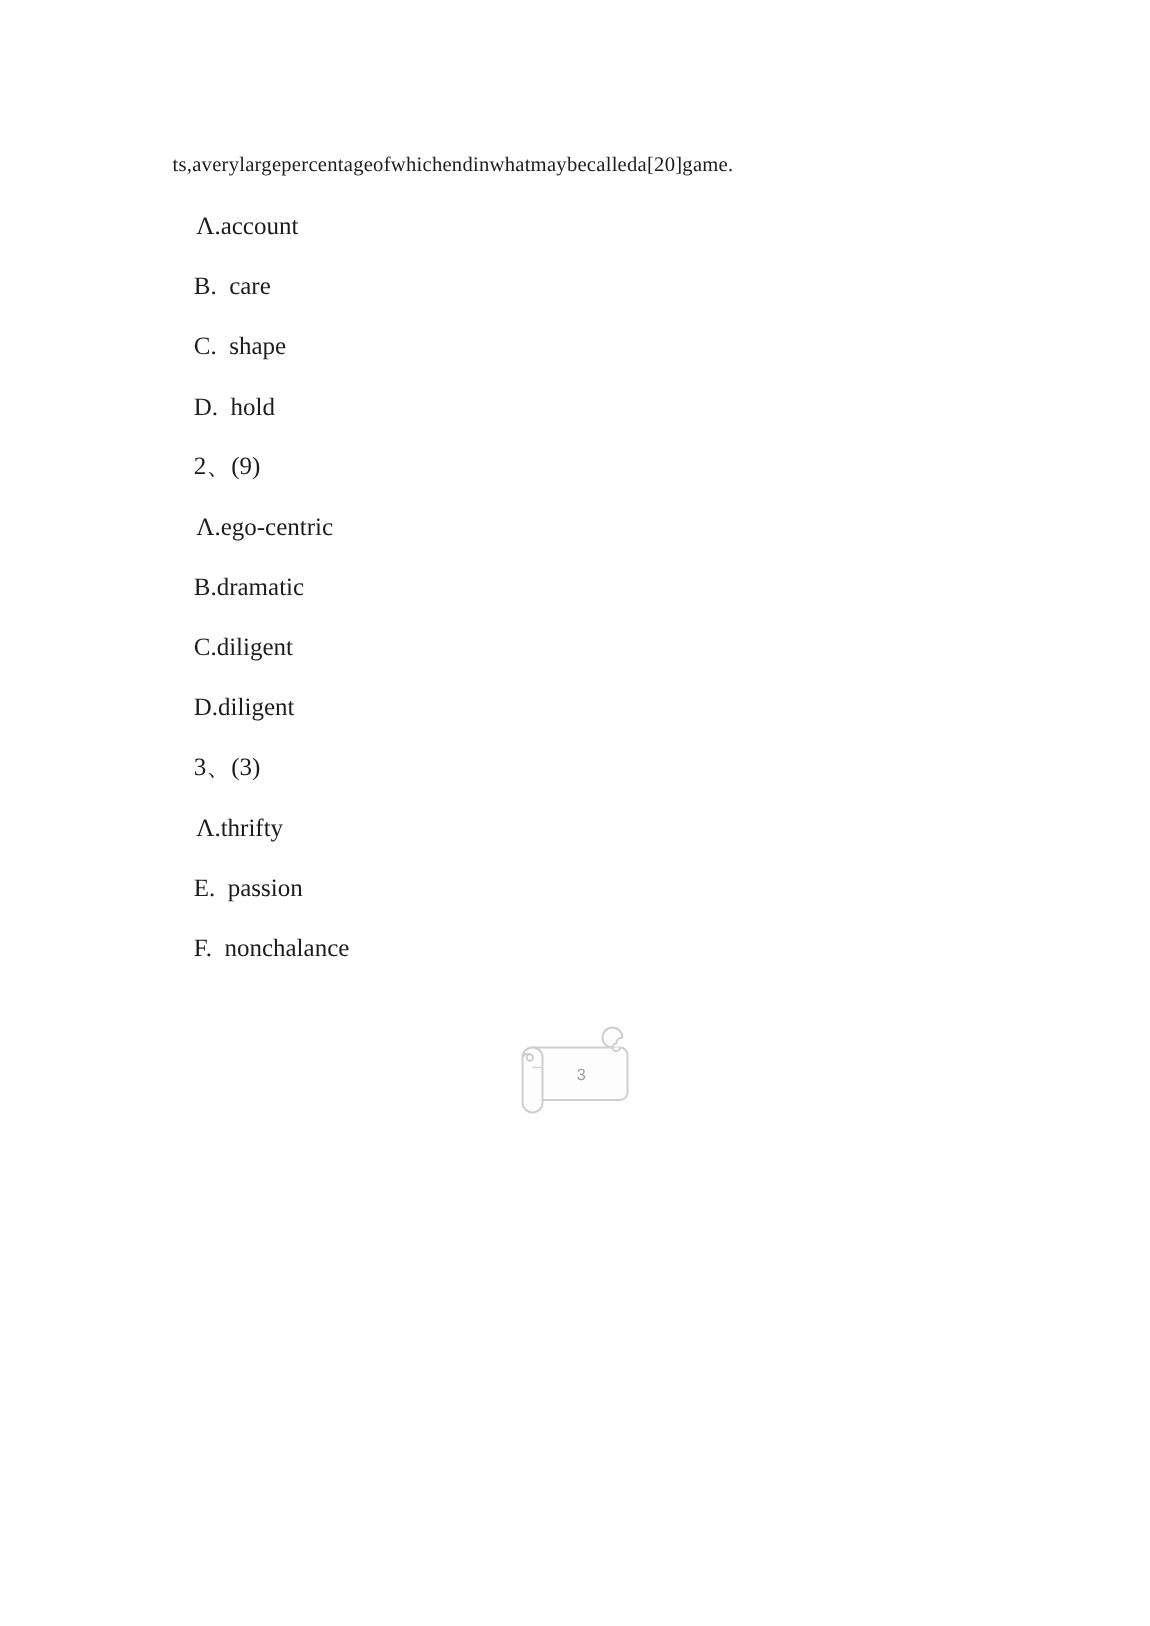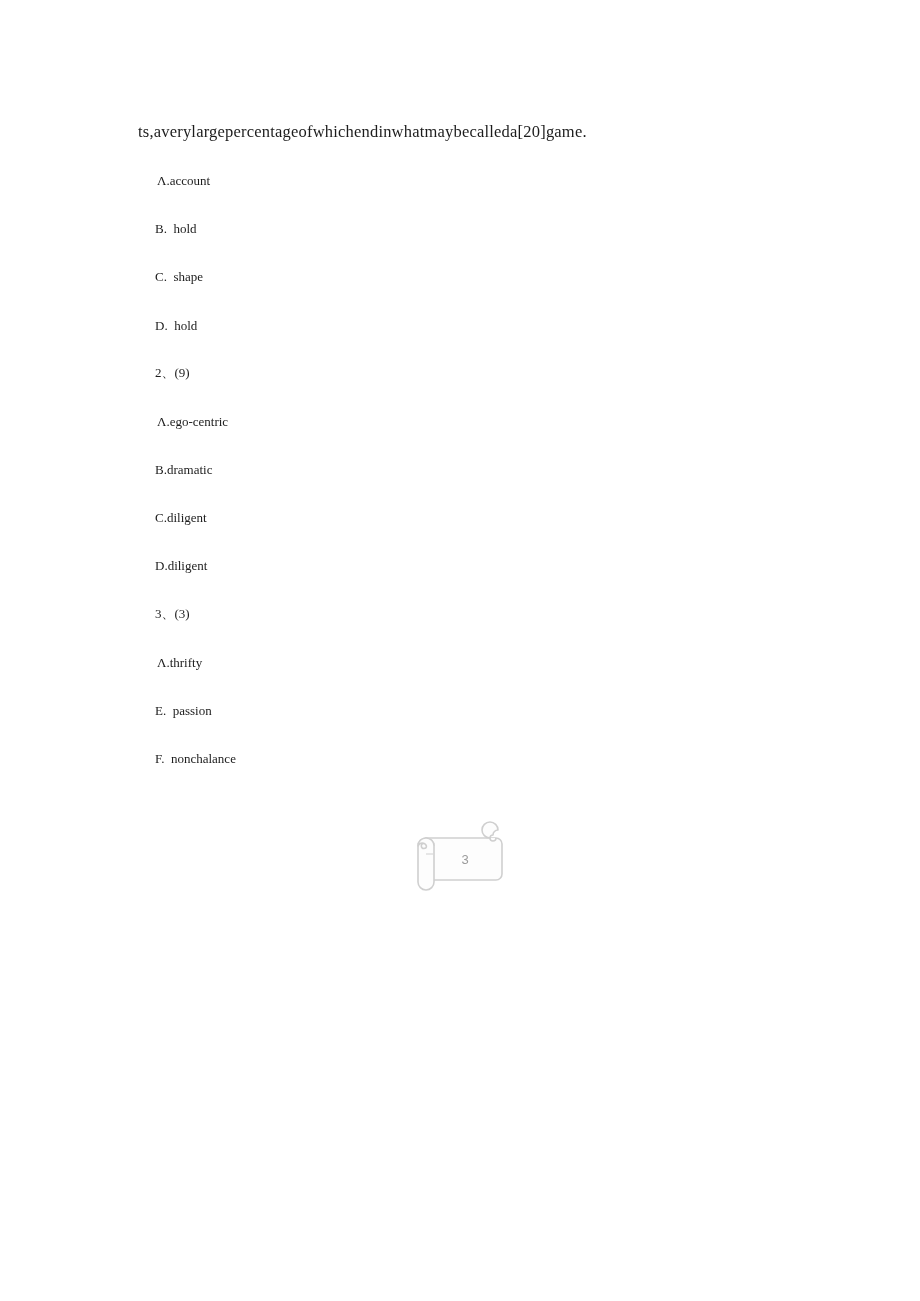--- a/index.html
+++ b/index.html
@@ -22,21 +22,21 @@
     left: 0; top: 0;
     width: 892px;
     height: 1301px;
     background: #ffffff;
   }
 
   
   .doc-line {
     position: absolute;
     white-space: pre;
-    font-size: 13px;
+    font-size: 20px;
     line-height: 20px;
     color: #1c1c1c;
     letter-spacing: 0px;
   }
 
   .lead-line {
     left: 138px;
     top: 122px;
     font-size: 16.5px;
     letter-spacing: 0.2px;
@@ -88,21 +88,21 @@
   }
 </style>
 </head>
 <body>
 
 <div id="page">
 
   <div class="doc-line lead-line">ts,averylargepercentageofwhichendinwhatmaybecalleda[20]game.</div>
 
   <div class="doc-line opt-a l1">Λ.account</div>
-  <div class="doc-line opt-other l2">B.  hold</div>
+  <div class="doc-line opt-other l2">B.  care</div>
   <div class="doc-line opt-other l3">C.  shape</div>
   <div class="doc-line opt-other l4">D.  hold</div>
 
   <div class="doc-line q-num l5">2、(9)</div>
   <div class="doc-line opt-a l6">Λ.ego-centric</div>
   <div class="doc-line opt-other l7">B.dramatic</div>
   <div class="doc-line opt-other l8">C.diligent</div>
   <div class="doc-line opt-other l9">D.diligent</div>
 
   <div class="doc-line q-num l10">3、(3)</div>

